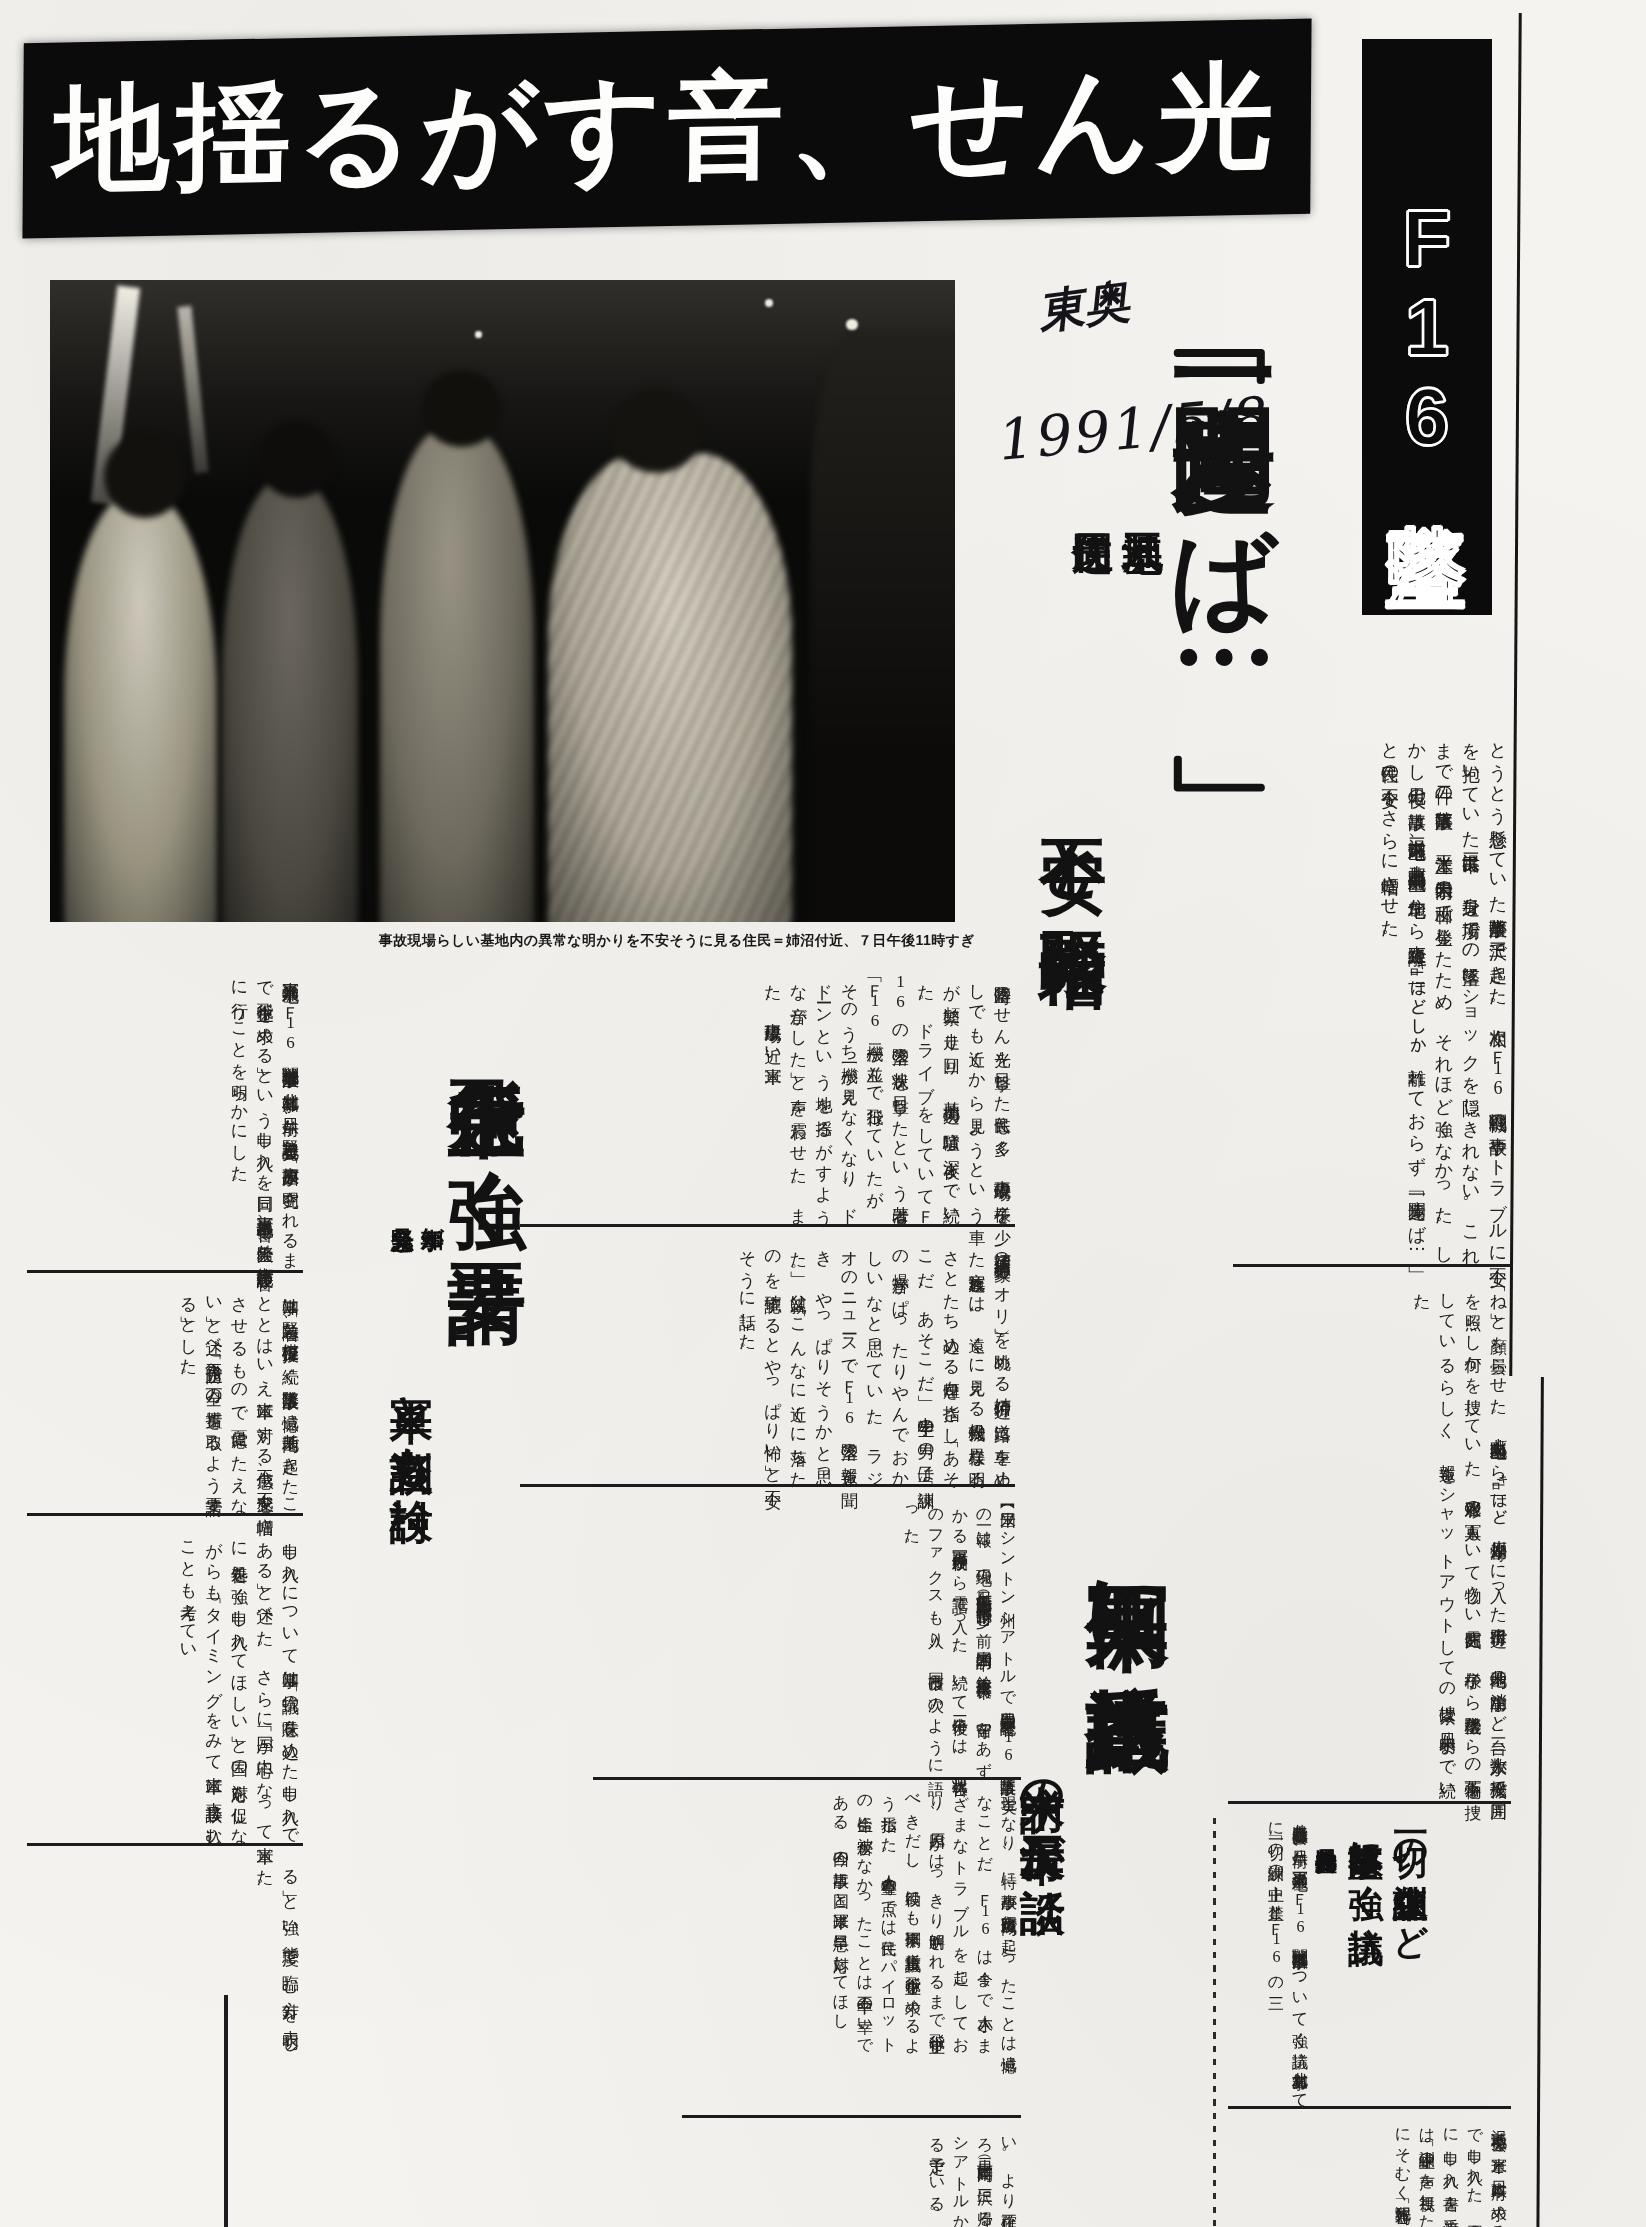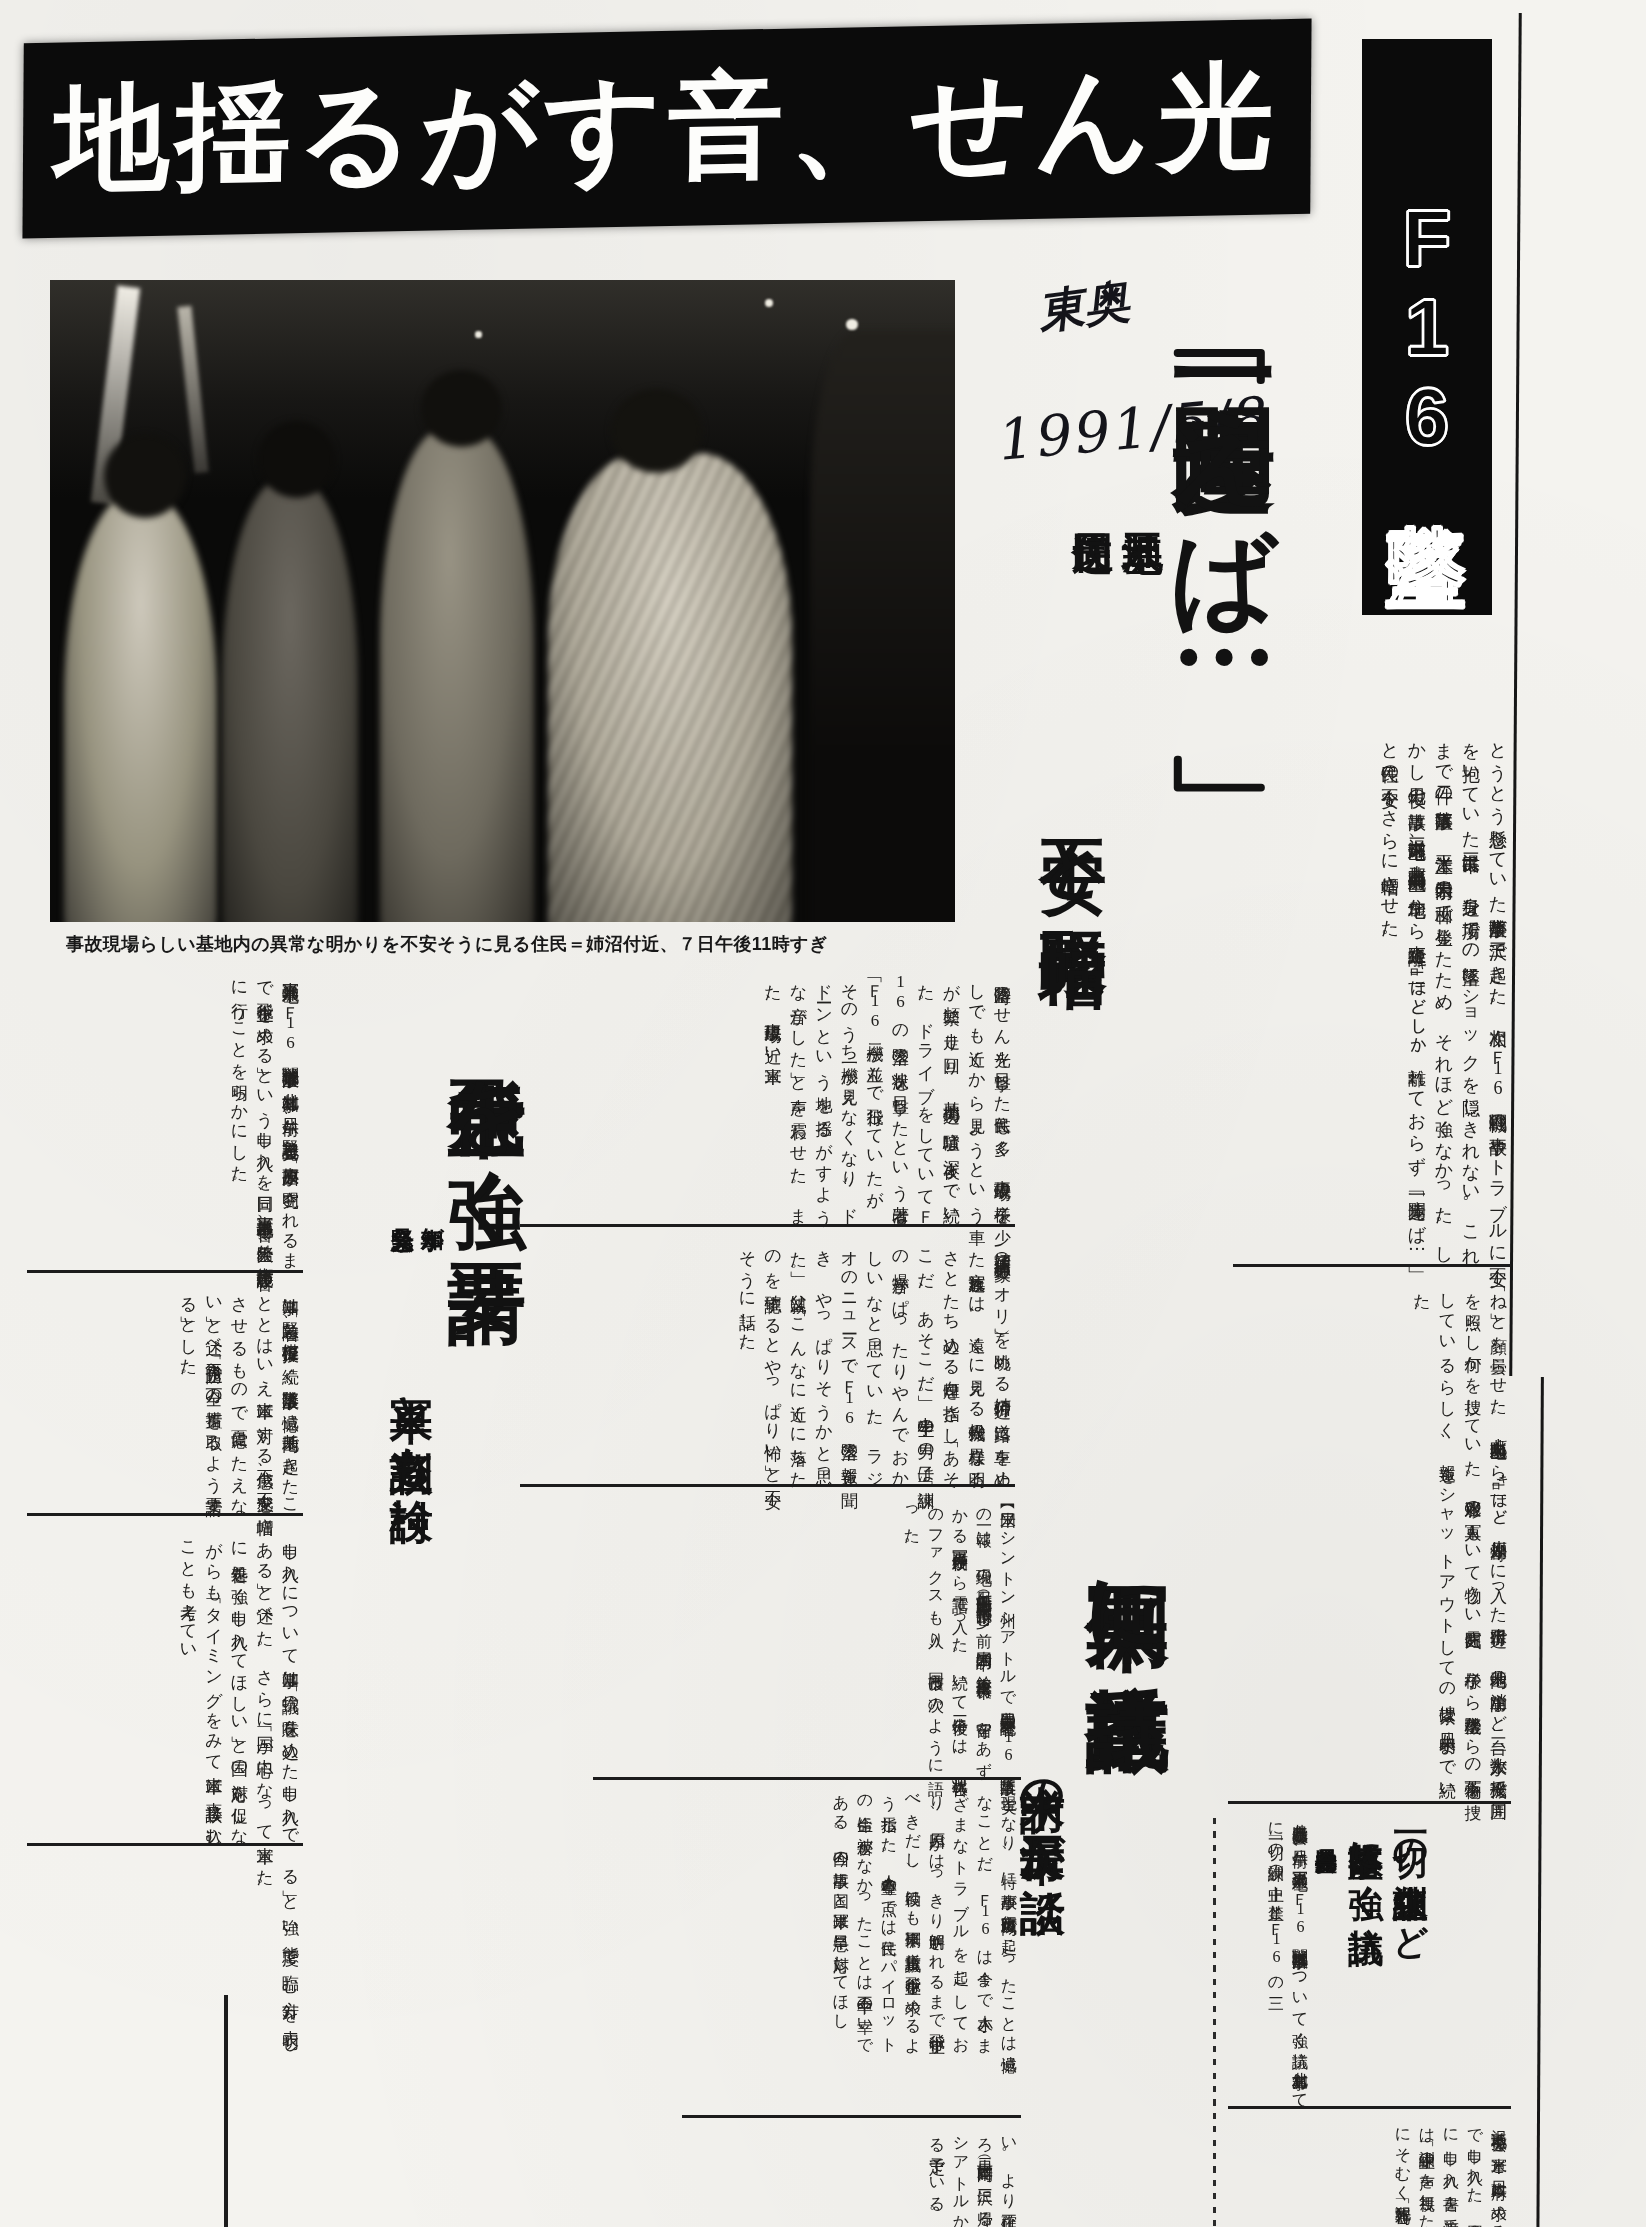--- a/index.html
+++ b/index.html
@@ -62,21 +62,21 @@
     background:
       repeating-linear-gradient(115deg, rgba(40,38,32,.25) 0 6.2px, rgba(255,255,255,.08) 6.2px 13.4px),
       radial-gradient(ellipse at 50% 30%, #dcd6c7 0%, #b3ad9c 55%, #4f4c43 100%);}
   .fig4h{left:62%; top:17%; width:10%; height:13%; border-radius:50%; background:#14130f;}
   .fig5{left:84%; top:8%; width:17%; height:95%; border-radius:30% 0 0 0;
     background:linear-gradient(180deg,#23211d,#0c0b0a 70%);}
   .dot{position:absolute; border-radius:50%; background:#efece2; filter:blur(1.3px);}
   .photo-caption{
     left:66px; top:932px; width:909px;
     font-family:"Liberation Sans", sans-serif; font-weight:bold;
-    font-size:18px; letter-spacing:0.4px; color:#181818; white-space:nowrap;
+    font-size:14px; letter-spacing:0.4px; color:#181818; white-space:nowrap;text-align:right;
   }
   
   .v{writing-mode:vertical-rl; text-orientation:upright;}
   .body-txt{
     writing-mode:vertical-rl; text-orientation:upright;
     font-size:17px; line-height:1.5; letter-spacing:0.9px;
     color:#22211f; text-align:justify;
   }
   .hl-serif{font-family:"Liberation Serif", serif; font-weight:bold; color:#121212;}
   .hl-sans{font-family:"Liberation Sans", sans-serif; font-weight:bold; color:#121212;}

